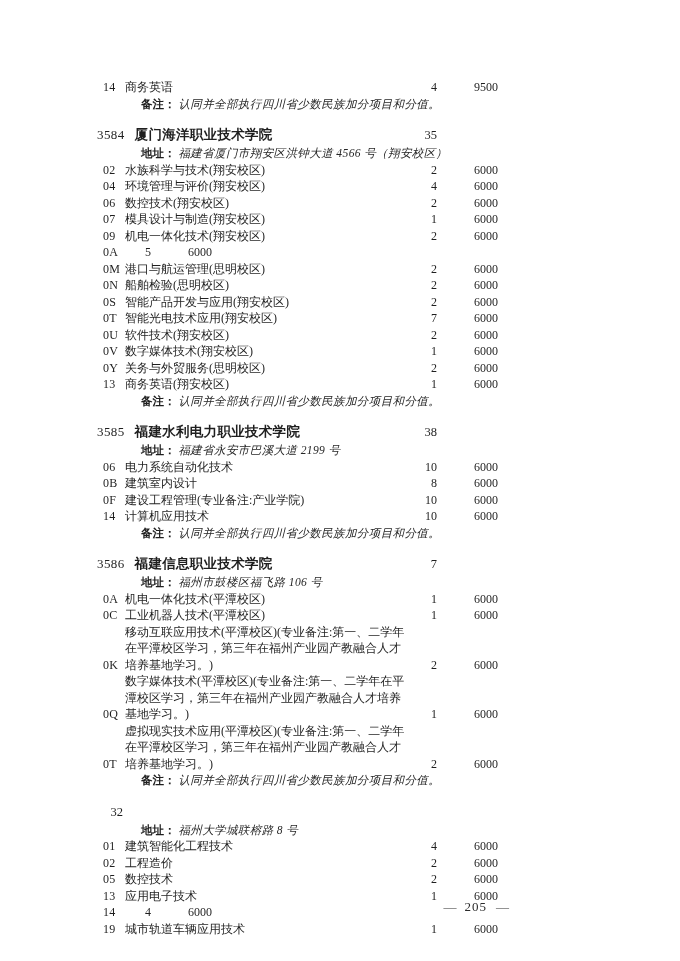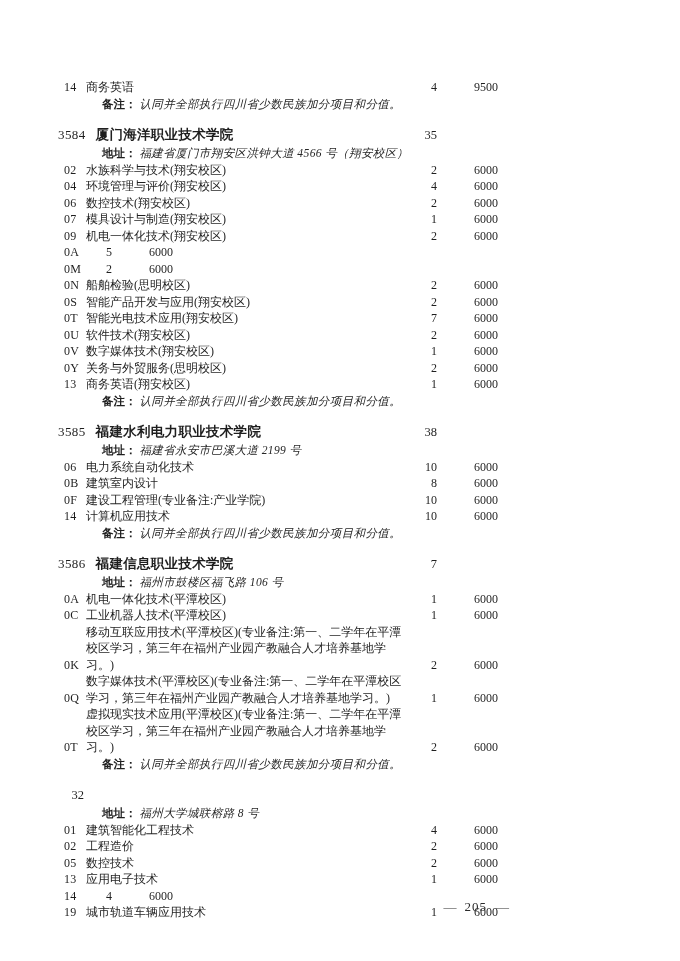--- a/index.html
+++ b/index.html
@@ -8,21 +8,21 @@
     background:#ffffff;
     color:#1f1f1f;
     font-family:"Liberation Serif","DejaVu Serif",serif;
     position:relative;
     overflow:hidden;
   }
   .page {
     position:absolute;
     top:0; left:0;
     width:620px; height:961px;
-    padding:79px 122px 0 58px;
+    padding:79px 122px 0 97px;
   }
   
   .row {
     display:flex;
     align-items:flex-end;
     font-size:12px;
     line-height:16.5px;
   }
   .col-count { width:26px; text-align:right; flex:none; }
   .col-fee   { width:39px; text-align:right; flex:none;margin-left:22px; }
@@ -144,20 +144,21 @@
   </div>
 
   <div class="row prog-row">
     <span class="prog-code">0A</span>
     <span class="col-count">5</span>
     <span class="col-fee">6000</span>
   </div>
 
   <div class="row prog-row">
     <span class="prog-code">0M</span>
+    <span class="prog-name">港口与航运管理(思明校区)</span>
     <span class="col-count">2</span>
     <span class="col-fee">6000</span>
   </div>
 
   <div class="row prog-row">
     <span class="prog-code">0N</span>
     <span class="prog-name">船舶检验(思明校区)</span>
     <span class="col-count">2</span>
     <span class="col-fee">6000</span>
   </div>

